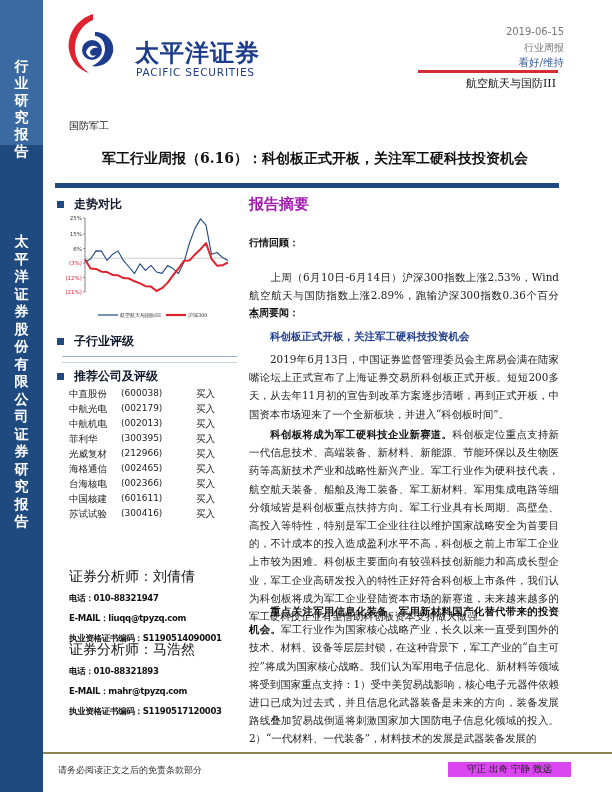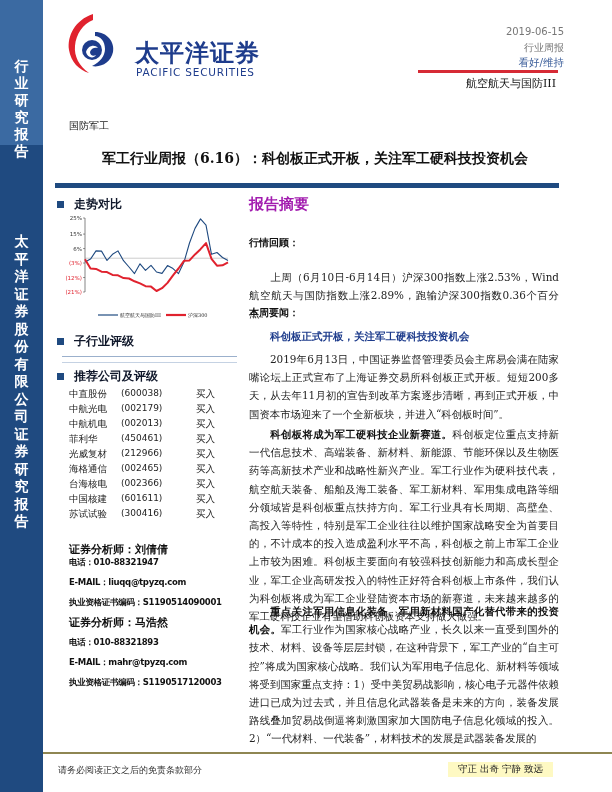--- a/index.html
+++ b/index.html
@@ -35,33 +35,33 @@
 
   .thin-rule { position: absolute; left: 62px; width: 175px; height: 1px; background: #9bb0cc; }
 
   .stock-list { position: absolute; left: 69px; top: 386px; width: 170px; font-size: 9.5px; }
   .stock-row { display: flex; height: 15px; line-height: 15px; color: #222; }
   .stock-name { width: 52px; }
   .stock-code { width: 75px; font-family: "DejaVu Sans", sans-serif; font-size: 9px; }
   .stock-rating { width: 30px; }
 
   .analyst { position: absolute; left: 69px; font-family: "DejaVu Sans", sans-serif; color: #111; }
-  .analyst-name { font-size: 11px; font-weight: bold; font-family: "DejaVu Serif", serif; }
+  .analyst-name { font-size: 14px; font-weight: normal; font-family: "DejaVu Serif", serif; margin-top: 26px; }
   .analyst-line { font-size: 8.5px; font-weight: bold; letter-spacing: -0.3px; }
 
   .summary-title { position: absolute; left: 249px; top: 195px; font-size: 15px; font-weight: bold; color: #a21caf; }
   .subhead { position: absolute; left: 249px; font-size: 10px; font-weight: bold; color: #111; }
   .body-text { position: absolute; left: 249px; width: 310px; font-size: 10.4px; line-height: 18.2px; color: #222; text-align: justify; }
   .body-text .ind { display: inline-block; width: 21px; }
   .body-text b { color: #111; }
   .news-title { position: absolute; left: 270px; top: 330px; font-size: 10.5px; font-weight: bold; color: #1e3c8c; }
 
   .footer-rule { position: absolute; left: 43px; top: 752px; width: 569px; height: 2px; background: #8e8652; }
   .footer-left { position: absolute; left: 58px; top: 764px; font-size: 9px; color: #333; }
-  .footer-right { position: absolute; left: 448px; top: 762px; padding: 1px 10px; font-size: 9.5px; background: #fef9c3; color: #222; }
+  .footer-right { position: absolute; left: 448px; top: 762px; padding: 1px 19px; font-size: 9.5px; background: #d946ef; color: #222; }
 </style>
 </head>
 <body>
 
 <div class="sidebar"></div>
 <div class="sidebar-top"></div>
 <div class="vtext vtext-1" id="vt1">
     <span>行</span>
     <span>业</span>
     <span>研</span>
@@ -156,21 +156,21 @@
       <span class="stock-code">(002179)</span>
       <span class="stock-rating">买入</span>
     </div>
     <div class="stock-row">
       <span class="stock-name">中航机电</span>
       <span class="stock-code">(002013)</span>
       <span class="stock-rating">买入</span>
     </div>
     <div class="stock-row">
       <span class="stock-name">菲利华</span>
-      <span class="stock-code">(450461)</span>
+      <span class="stock-code">(300395)</span>
       <span class="stock-rating">买入</span>
     </div>
     <div class="stock-row">
       <span class="stock-name">光威复材</span>
       <span class="stock-code">(212966)</span>
       <span class="stock-rating">买入</span>
     </div>
     <div class="stock-row">
       <span class="stock-name">海格通信</span>
       <span class="stock-code">(002465)</span>
@@ -188,21 +188,21 @@
     </div>
     <div class="stock-row">
       <span class="stock-name">苏试试验</span>
       <span class="stock-code">(300416)</span>
       <span class="stock-rating">买入</span>
     </div>
   </div>
 
 <div class="analyst" style="top:542px">
   <div class="analyst-name">证券分析师：刘倩倩</div>
-  <div class="analyst-line" style="margin-top:0">电话：010-88321947</div>
+  <div class="analyst-line" style="margin-top:7px">电话：010-88321947</div>
   <div class="analyst-line" style="margin-top:8px">E-MAIL：liuqq@tpyzq.com</div>
   <div class="analyst-line" style="margin-top:8px">执业资格证书编码：S1190514090001</div>
 </div>
 <div class="analyst" style="top:615px">
   <div class="analyst-name">证券分析师：马浩然</div>
   <div class="analyst-line" style="margin-top:7px">电话：010-88321893</div>
   <div class="analyst-line" style="margin-top:8px">E-MAIL：mahr@tpyzq.com</div>
   <div class="analyst-line" style="margin-top:8px">执业资格证书编码：S1190517120003</div>
 </div>
 

